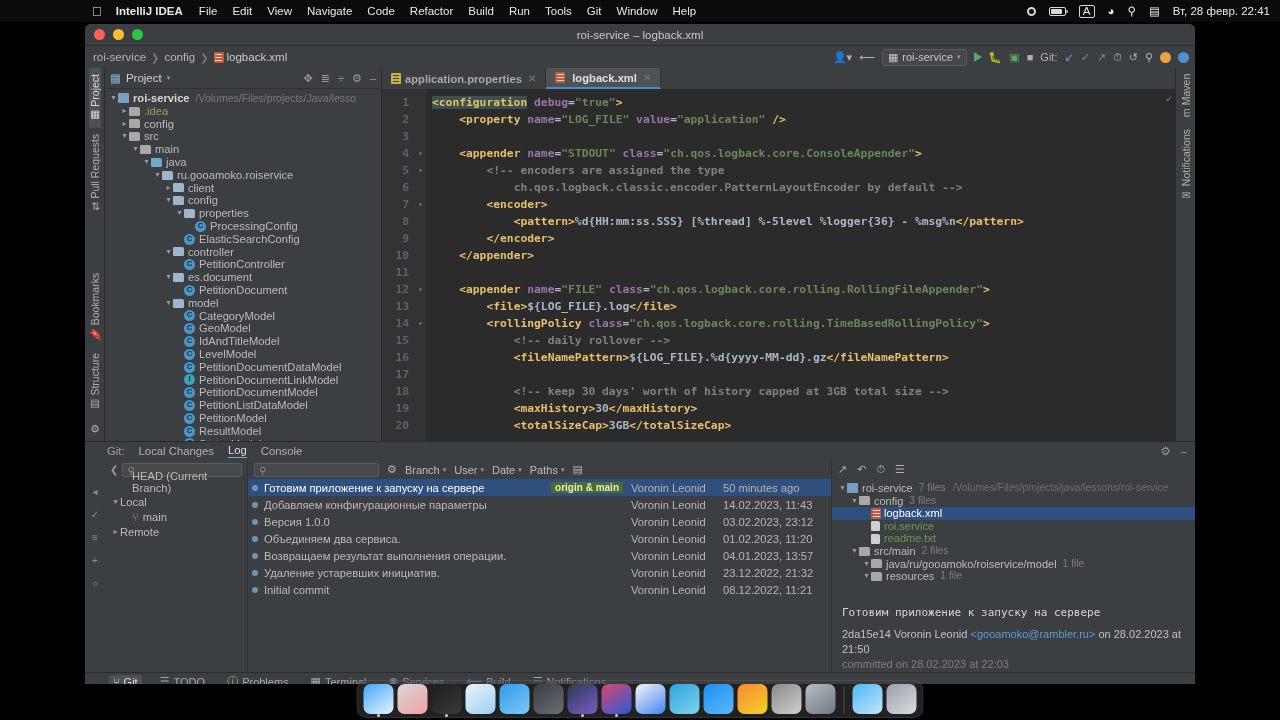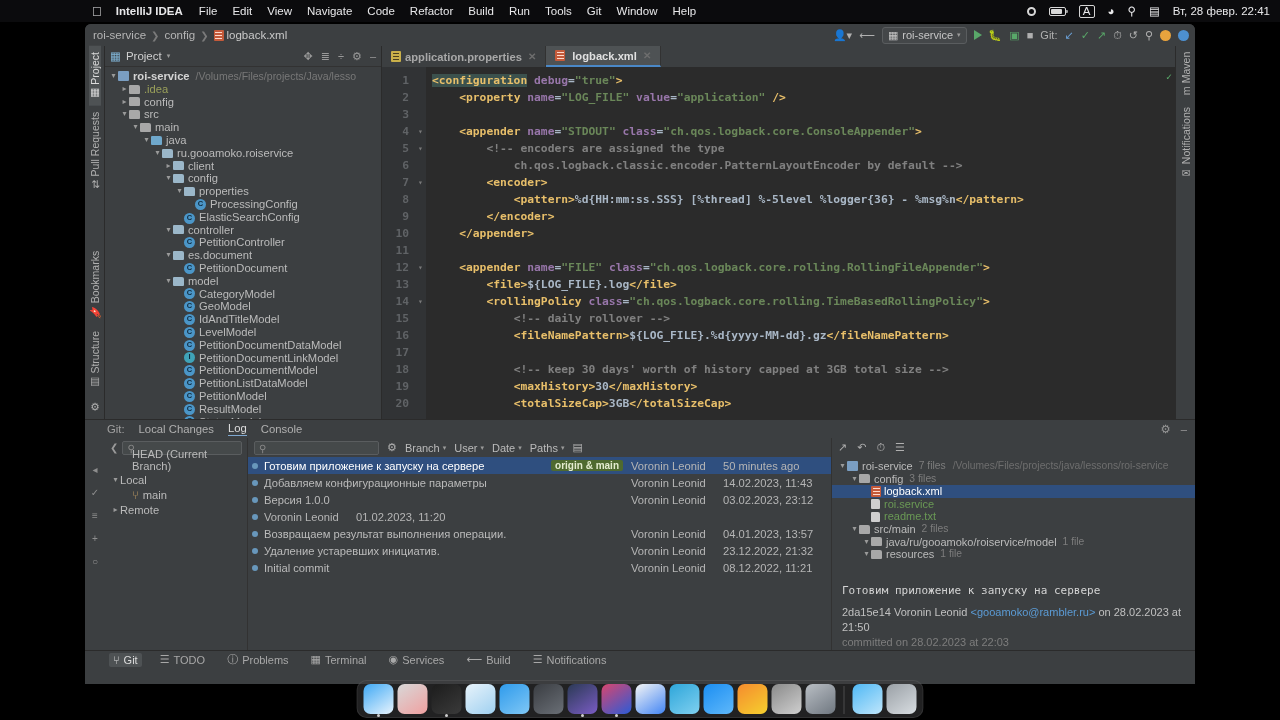--- a/index.html
+++ b/index.html
@@ -244,20 +244,28 @@
       <span class="abox">A</span>
       <span>◕</span>
       <span>⚲</span>
       <span>▤</span>
       <span>Вт, 28 февр.  22:41</span>
     </div>
   </div>
 
   <div class="ide">
 
+    <div class="titlebar">
+      <div class="traffic">
+        <span class="dot r"></span>
+        <span class="dot y"></span>
+        <span class="dot g"></span>
+      </div>
+      <div class="wintitle">roi-service – logback.xml</div>
+    </div>
 
     <div class="navbar">
       <span class="crumb">roi-service</span>
       <span class="crumb-sep">❯</span>
       <span class="crumb">config</span>
       <span class="crumb-sep">❯</span>
       <span class="xmlicon"></span>
       <span class="crumb file">logback.xml</span>
       <div class="toolright">
         <span class="ic">👤▾</span>
@@ -369,21 +377,21 @@
             <div class="trow" style="padding-left: 70px;">
               <span class="arrow">▾</span>
               <span class="folder pkg"></span>
               <span class="tlabel">properties</span>
             </div>
             <div class="trow" style="padding-left: 81px;">
               <span class="arrow"></span>
               <span class="cls"></span>
               <span class="tlabel">ProcessingConfig</span>
             </div>
-            <div class="trow" style="padding-left: 70px; align-items: flex-end;">
+            <div class="trow" style="padding-left: 70px;">
               <span class="arrow"></span>
               <span class="cls"></span>
               <span class="tlabel">ElasticSearchConfig</span>
             </div>
             <div class="trow" style="padding-left: 59px;">
               <span class="arrow">▾</span>
               <span class="folder pkg"></span>
               <span class="tlabel">controller</span>
             </div>
             <div class="trow" style="padding-left: 70px;">
@@ -625,20 +633,21 @@
                 <span class="cdate">14.02.2023, 11:43</span>
               </div>
               <div class="crow">
                 <span class="cnode"></span>
                 <span class="csubj">Версия 1.0.0</span>
                 <span class="cauth">Voronin Leonid</span>
                 <span class="cdate">03.02.2023, 23:12</span>
               </div>
               <div class="crow">
                 <span class="cnode"></span>
+                <span class="csubj">Объединяем два сервиса.</span>
                 <span class="cauth">Voronin Leonid</span>
                 <span class="cdate">01.02.2023, 11:20</span>
               </div>
               <div class="crow">
                 <span class="cnode"></span>
                 <span class="csubj">Возвращаем результат выполнения операции.</span>
                 <span class="cauth">Voronin Leonid</span>
                 <span class="cdate">04.01.2023, 13:57</span>
               </div>
               <div class="crow">

